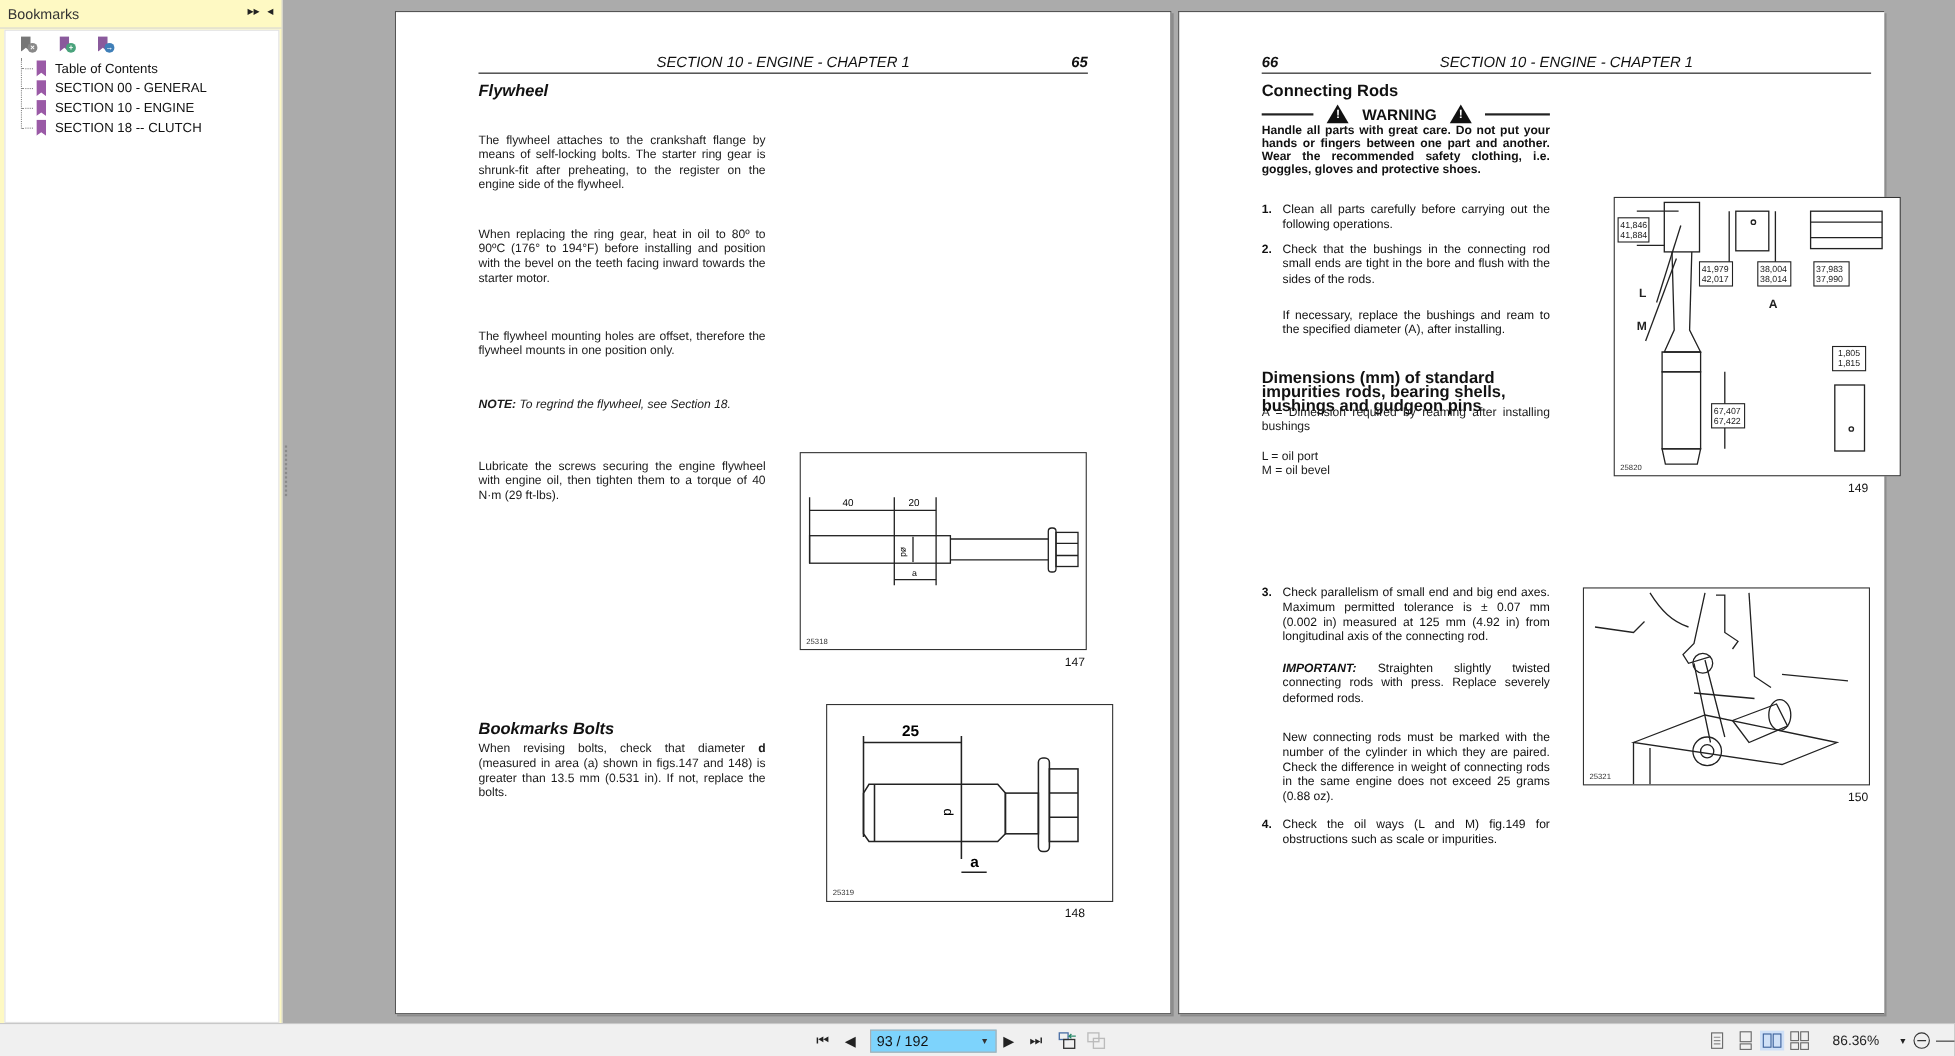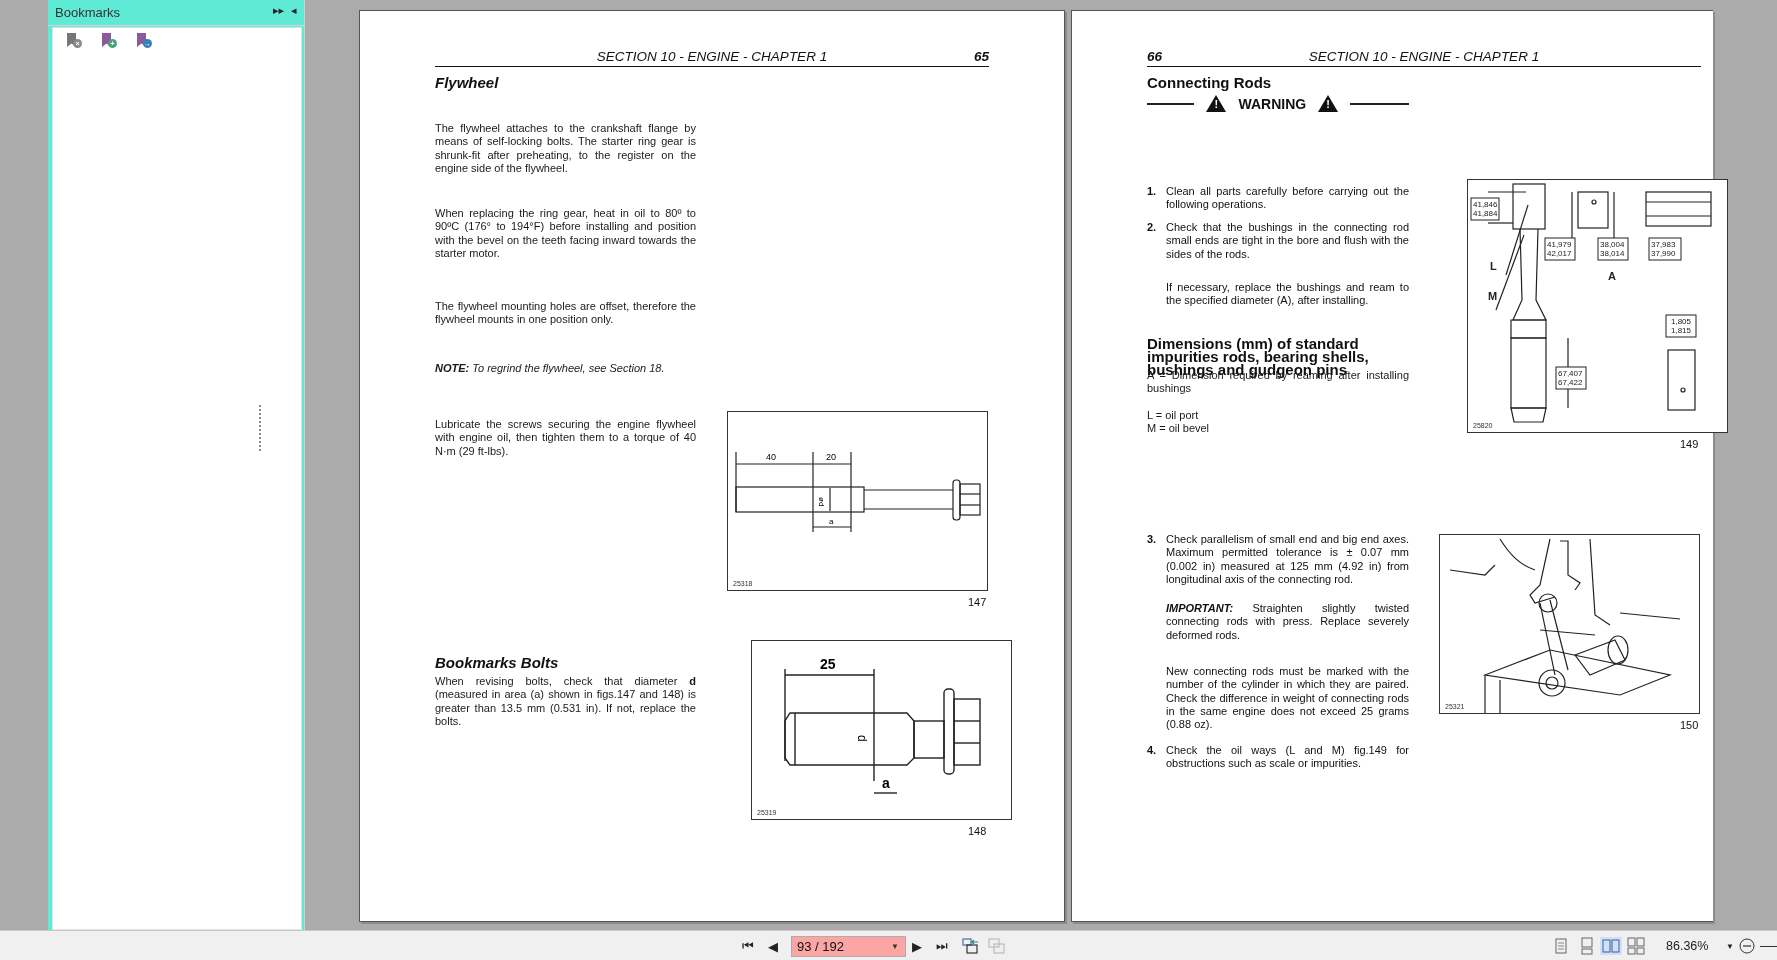--- a/index.html
+++ b/index.html
@@ -1,20 +1,20 @@
 <!DOCTYPE html>
 <html><head>
 <meta charset="utf-8">
 <style>
   * { box-sizing: border-box; margin: 0; padding: 0; }
   html, body { width: 1777px; height: 960px; overflow: hidden; background: #ababab; font-family: "Liberation Sans", sans-serif; }
   #app { position: relative; width: 1777px; height: 960px; background: #ababab; }
 
   
-  #sidebar { position: absolute; left: 0; top: 0; width: 257px; height: 930px; background: #5eead4; border-right: 1px solid #d0d0d0; margin-left: 48px; }
+  #sidebar { position: absolute; left: 0; top: 0; width: 257px; height: 930px; background: #fef9c3; border-right: 1px solid #d0d0d0; }
   #sidebar .sb-header { height: 26px; display: flex; align-items: center; padding-left: 7px; font-size: 13px; color: #333; border-bottom: 1px solid #d6d6d6; position: relative; }
   #sidebar .sb-header .ctrl { position: absolute; top: 4px; font-size: 11px; color: #222; cursor: pointer; }
   #sidebar .sb-body { position: absolute; top: 27px; left: 4px; right: 2px; bottom: 0; background: #fff; border: 1px solid #e2e2e2; }
   .sb-tools { display: flex; gap: 18px; padding: 4px 12px; height: 24px; }
   .sb-tool { width: 17px; height: 17px; position: relative; cursor: pointer; }
   .bm-shape { position: absolute; left: 2px; top: 1px; width: 9px; height: 14px; background: #8a5a9c; clip-path: polygon(0 0,100% 0,100% 100%,50% 75%,0 100%); }
   .bm-shape.gray { background: #777; }
   .bm-badge { position: absolute; right: 0; bottom: 1px; width: 9px; height: 9px; border-radius: 50%; font-size: 7px; line-height: 9px; text-align: center; color: #fff; font-weight: bold; }
   .bm-tree { position: relative; padding-left: 12px; margin-top: 1px; }
   .bm-tree::before { content: ""; position: absolute; left: 14px; top: 0; height: 64px; border-left: 1px dotted #888; }
@@ -43,21 +43,21 @@
   .tri { width: 0; height: 0; border-left: 10px solid transparent; border-right: 10px solid transparent; border-bottom: 17px solid #111; position: relative; margin: 0 12px; }
   .tri::after { content: "!"; position: absolute; left: -2px; top: 3px; color: #fff; font-size: 11px; font-weight: bold; }
   .warn-body { position: absolute; font-weight: bold; font-size: 11px; line-height: 11.6px; text-align: justify; }
 
   .li { position: absolute; font-size: 11px; line-height: 13.3px; text-align: justify; }
   .li .n { position: absolute; left: -19px; font-weight: bold; }
 
   
   #toolbar { position: absolute; left: 0; top: 930px; width: 1777px; height: 30px; background: #f0f0f0; border-top: 1px solid #c8c8c8; }
   .tb-btn { position: absolute; top: 7px; height: 16px; font-size: 13px; color: #222; cursor: pointer; display: flex; align-items: center; justify-content: center; }
-  .page-box { position: absolute; left: 791px; top: 5px; width: 115px; height: 21px; background: #fca5a5; border: 1px solid #adadad; font-size: 13px; padding-left: 5px; line-height: 19px; color: #111; }
+  .page-box { position: absolute; left: 791px; top: 5px; width: 115px; height: 21px; background: #7dd3fc; border: 1px solid #adadad; font-size: 13px; padding-left: 5px; line-height: 19px; color: #111; }
   .page-box .dd { position: absolute; right: 6px; top: 0; font-size: 8px; color: #333; }
   .view-icon { position: absolute; top: 6px; width: 22px; height: 18px; cursor: pointer; }
   .view-icon.active { background: #cfe0f7; }
   .zoom-val { position: absolute; left: 1666px; top: 8px; font-size: 12.5px; color: #222; }
 </style>
 </head>
 <body>
 
 <div id="app">
 
@@ -74,20 +74,38 @@
           <div class="bm-badge" style="background:#888888;">×</div>
         </div>
         <div class="sb-tool">
           <div class="bm-shape"></div>
           <div class="bm-badge" style="background:#4aa37c;">+</div>
         </div>
         <div class="sb-tool">
           <div class="bm-shape"></div>
           <div class="bm-badge" style="background:#3f7fb8;">→</div>
         </div>
+      </div>
+      <div class="bm-tree">
+        <div class="bm-item">
+            <span class="bm-icon"></span>
+            <span>Table of Contents</span>
+          </div>
+        <div class="bm-item">
+            <span class="bm-icon"></span>
+            <span>SECTION 00 - GENERAL</span>
+          </div>
+        <div class="bm-item">
+            <span class="bm-icon"></span>
+            <span>SECTION 10 - ENGINE</span>
+          </div>
+        <div class="bm-item">
+            <span class="bm-icon"></span>
+            <span>SECTION 18 -- CLUTCH</span>
+          </div>
       </div>
     </div>
   </div>
   <div class="splitter"></div>
 
   <div id="page-left" class="page">
     <div class="ph" style="left:75px; width:554px;">
       <span class="title">SECTION 10 - ENGINE - CHAPTER 1</span>
       <span class="num" style="right:0;">65</span>
     </div>
@@ -159,20 +177,21 @@
     </div>
     <div class="sub" style="left:75px; top:63px;">Connecting Rods</div>
 
     <div class="warn-head" style="left:75px; top:84px; width:262px;">
       <div class="warn-line" style="width:50px;"></div>
       <div class="tri"></div>
       <span>WARNING</span>
       <div class="tri"></div>
       <div class="warn-line" style="width:62px;"></div>
     </div>
+    <div class="warn-body" style="left:75px; top:103px; width:262px;">Handle all parts with great care. Do not put your hands or fingers between one part and another. Wear the recommended safety clothing, i.e. goggles, gloves and protective shoes.</div>
 
     <div class="li" style="left:94px; top:174px; width:243px;"><span class="n">1.</span><span>Clean all parts carefully before carrying out the following operations.</span></div>
     <div class="li" style="left:94px; top:210px; width:243px;"><span class="n">2.</span><span>Check that the bushings in the connecting rod small ends are tight in the bore and flush with the sides of the rods.</span></div>
     <div class="li" style="left:94px; top:270px; width:243px;">If necessary, replace the bushings and ream to the specified diameter (A), after installing.</div>
 
     <div class="sub" style="left:75px; top:326px; width:262px; line-height:13px;">Dimensions (mm) of standard impurities rods, bearing shells, bushings and gudgeon pins</div>
     <div class="para" style="left:75px; top:358px; width:262px;">A = Dimension required by reaming after installing bushings</div>
     <div class="para" style="left:75px; top:398px; width:262px;">L  = oil port</div>
     <div class="para" style="left:75px; top:411px; width:262px;">M = oil bevel</div>
 

